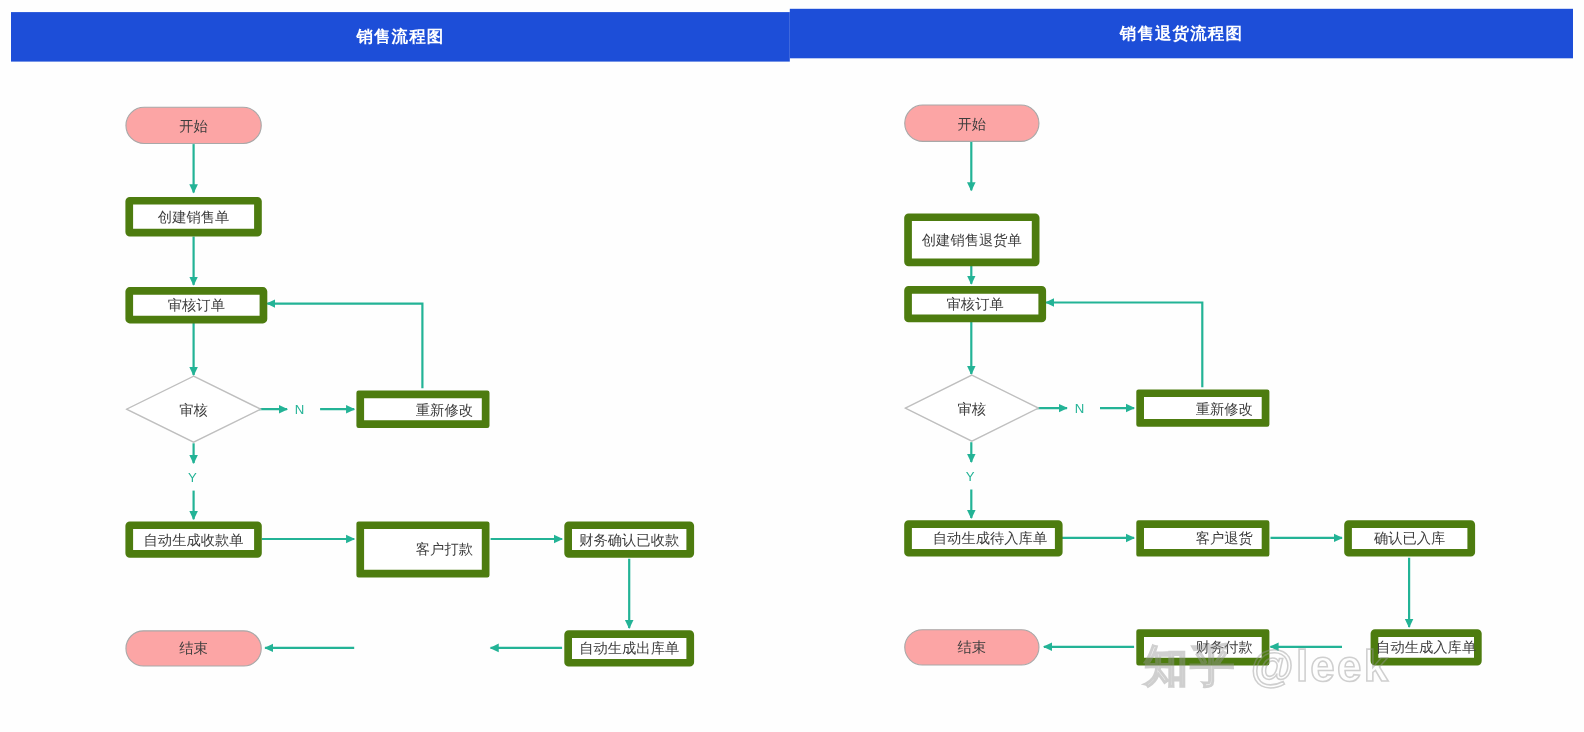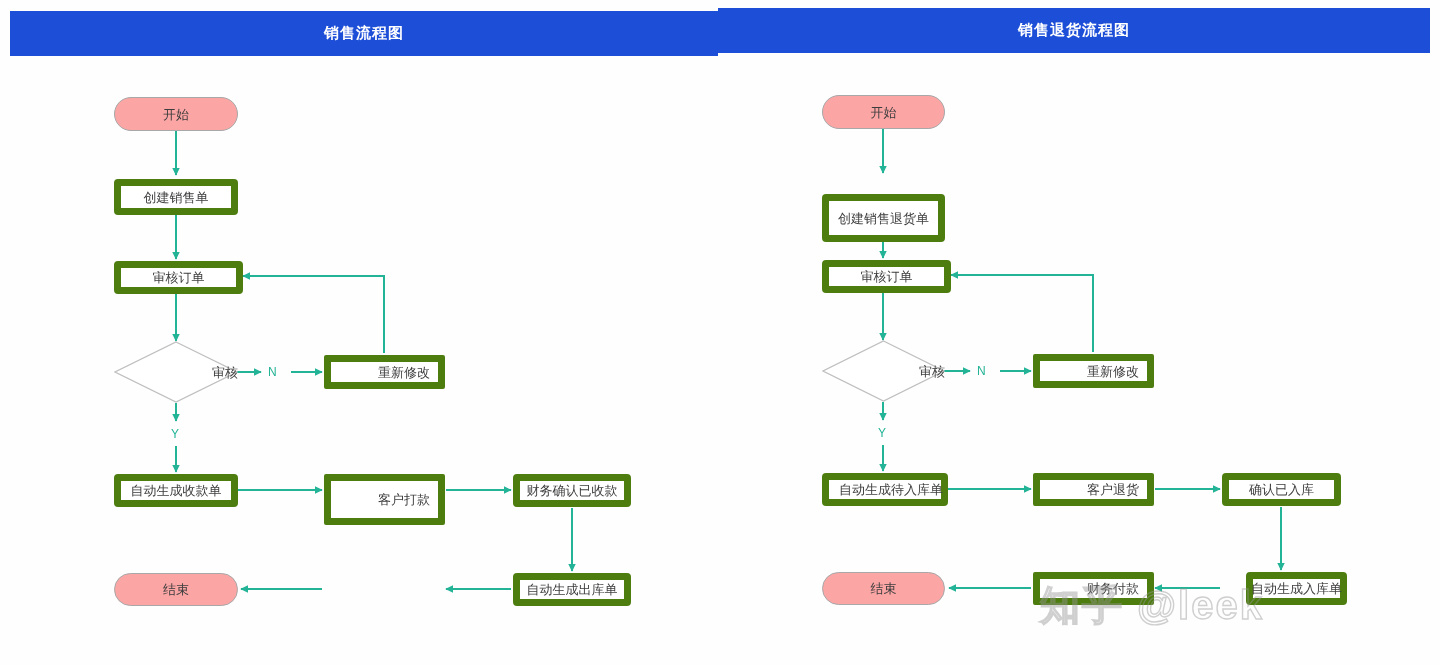--- a/index.html
+++ b/index.html
@@ -63,21 +63,20 @@
     padding-left: 39px;
   }
   .node.term {
     background: #fca5a5;
     border: 1px solid #a8a8a8;
     border-radius: 20px;
   }
   .node.decision {
     background: transparent;
     border: none;
-    justify-content: flex-end;
   }
   .decision-shape {
     position: absolute;
     left: 0; top: 0;
     width: 100%;
     height: 100%;
   }
   .decision-label {
     position: relative;
     z-index: 2;
@@ -218,21 +217,21 @@
 
     <div class="node decision" style="left:822px; top:340px; width:123px; height:62px;">
       <svg class="decision-shape" viewBox="0 0 123 62" preserveAspectRatio="none">
         <polygon points="61.5,1 122,31 61.5,61 1,31" fill="#ffffff" stroke="#bfbfbf" stroke-width="1.3"></polygon>
       </svg>
       <span class="decision-label">审核</span>
     </div>
 
     <div class="node proc sharp" style="left:1033px; top:354px; width:121px; height:34px;">重新修改</div>
 
-    <div class="node proc" style="left:822px; top:473px; width:126px; height:33px;padding-left:12px;">自动生成待入库单</div>
+    <div class="node proc" style="left:822px; top:473px; width:144px; height:33px;padding-left:12px;">自动生成待入库单</div>
 
     <div class="node proc sharp" style="left:1033px; top:473px; width:121px; height:33px;">客户退货</div>
 
     <div class="node proc" style="left:1222px; top:473px; width:119px; height:33px;">确认已入库</div>
 
     <div class="node proc" style="left:1222px; top:572px; width:101px; height:33px;margin-left:24px;">自动生成入库单</div>
 
     <div class="node proc sharp" style="left:1033px; top:572px; width:121px; height:33px;">财务付款</div>
 
     <div class="node term" style="left:822px; top:572px; width:123px; height:33px;">结束</div>

